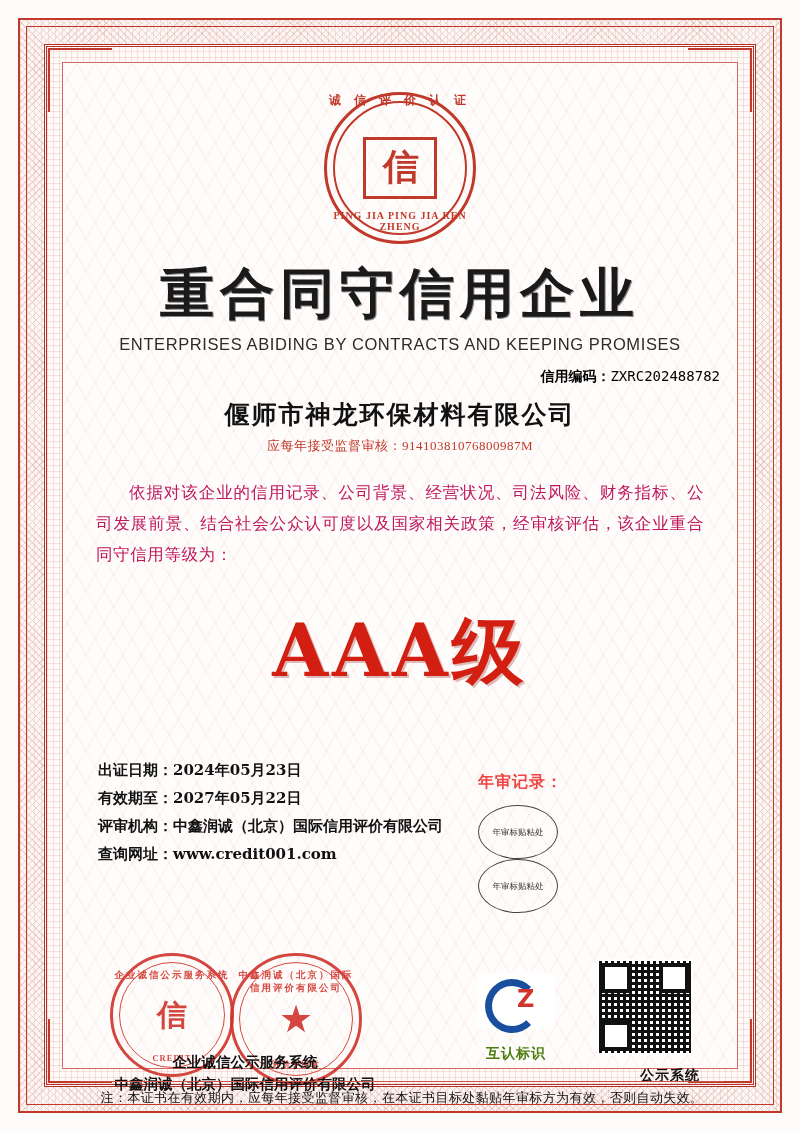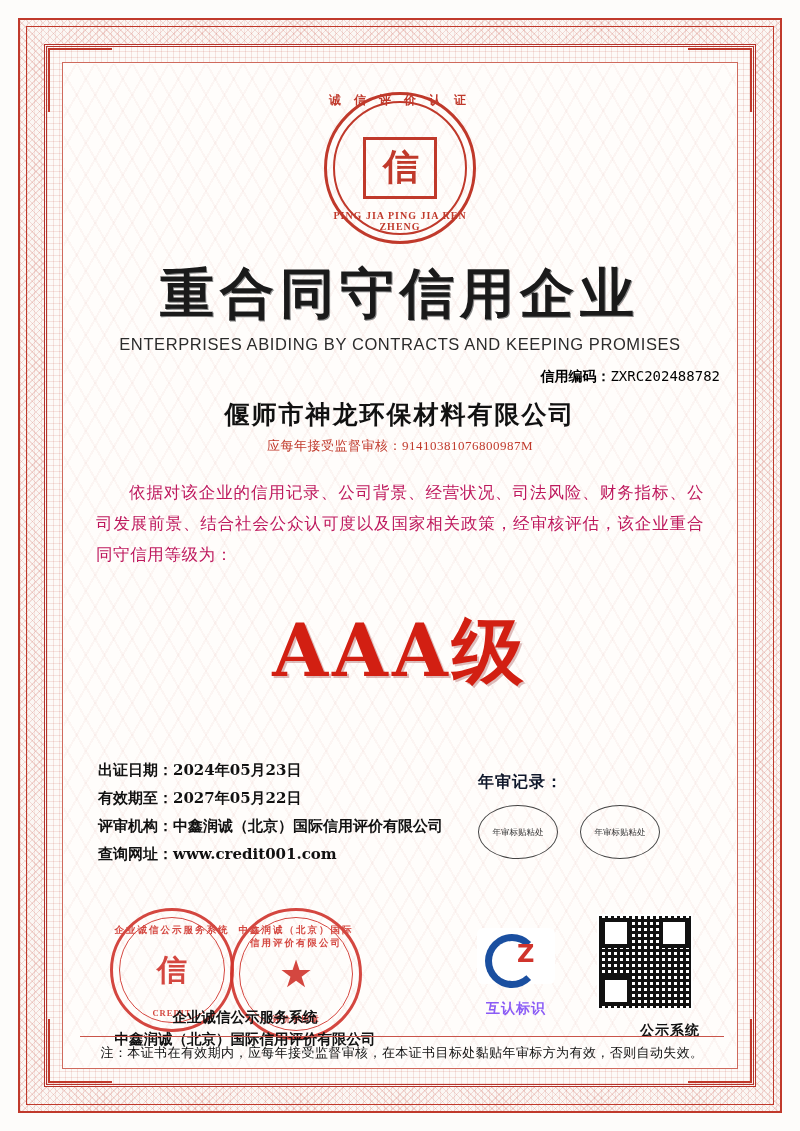--- a/index.html
+++ b/index.html
@@ -240,28 +240,28 @@
   .details .v.mono { font-family: "DejaVu Serif", serif; }
 
   .annual {
     flex: 1;
     padding-left: 20px;
     padding-top: 16px;
   }
   .annual .head {
     font-size: 16px;
     font-weight: bold;
-    color: #0f172a;
+    color: #ef4444;
     font-family: "DejaVu Serif", serif;
     letter-spacing: 1px;
   }
   .annual .circles {
     display: flex;
-    gap: 22px;
     margin-top: 12px;
+    flex-direction: column;
   }
   .annual .circ {
     width: 78px;
     height: 52px;
     border: 1px solid #444;
     border-radius: 50%;
     display: flex;
     align-items: center;
     justify-content: center;
     font-size: 8.5px;
@@ -378,21 +378,21 @@
     top: 12px;
     color: #d0342c;
     font-weight: bold;
     font-size: 24px;
     font-family: "DejaVu Sans", sans-serif;
   }
   .logo-caption {
     margin-top: 16px;
     font-size: 14px;
     font-weight: bold;
-    color: #8b5cf6;
+    color: #4d7c0f;
     font-family: "DejaVu Serif", serif;
     letter-spacing: 1px;
   }
 
   .qr-box {
     position: absolute;
     left: 520px;
     top: 6px;
     width: 110px;
     text-align: right;

